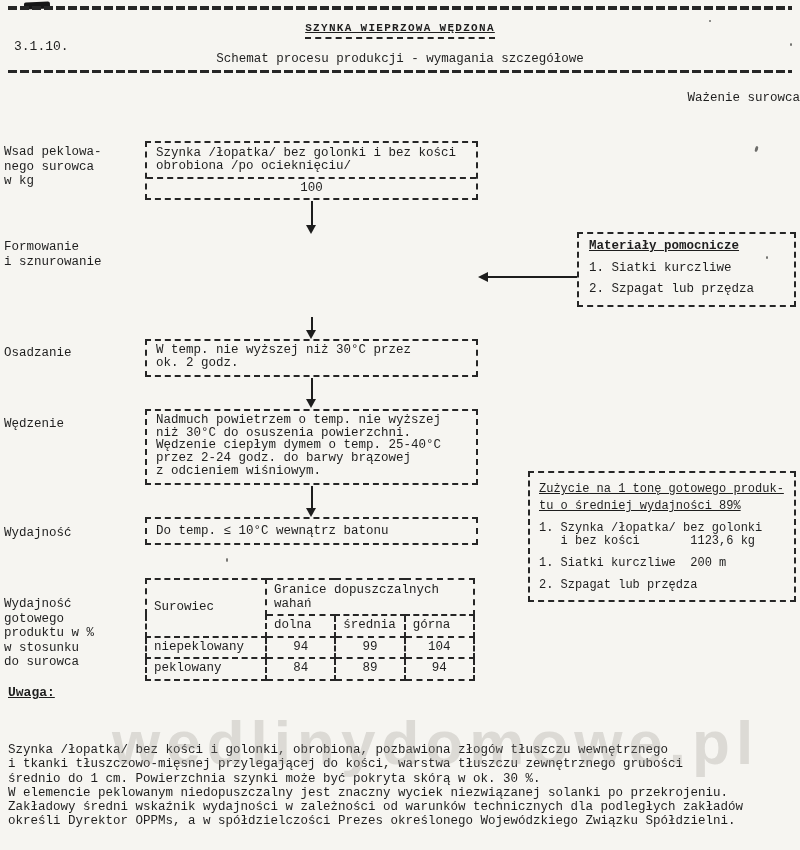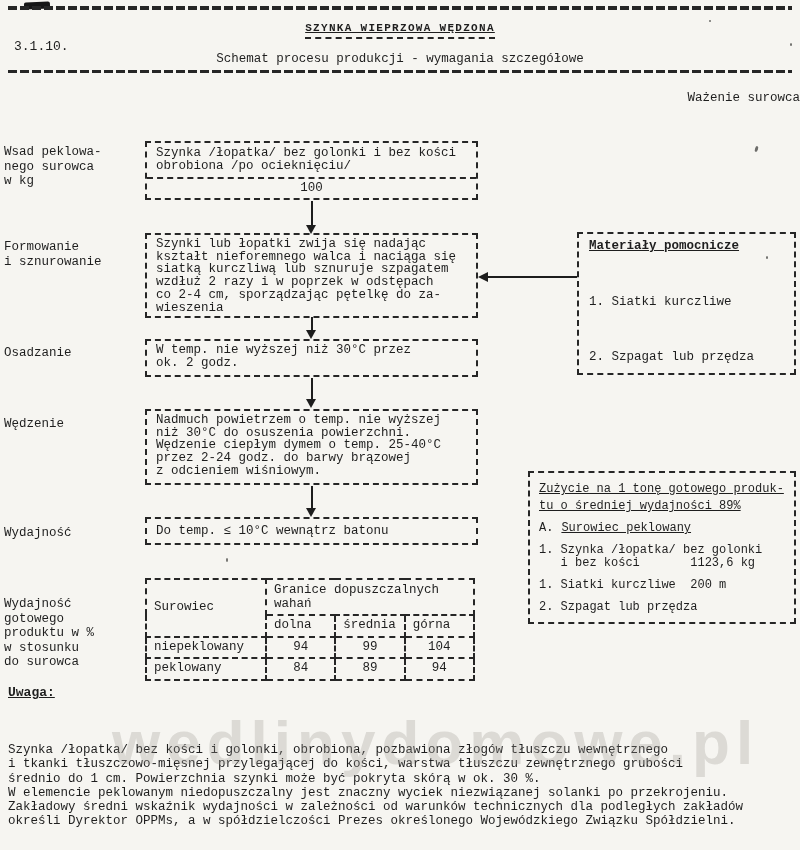--- a/index.html
+++ b/index.html
@@ -24,21 +24,21 @@
   .side-label{position:absolute;left:4px;white-space:pre-wrap;line-height:14.5px;}
   
   .flow-box{position:absolute;left:145px;width:333px;border:2px dashed #262626;box-sizing:border-box;}
   .flow-box .txt{padding:3px 9px 2px;white-space:pre-wrap;line-height:12.7px;}
   .compartment-top{border-bottom:2px dashed #262626;padding:4px 9px;white-space:pre-wrap;line-height:13px;}
   .compartment-value{text-align:center;padding:3px 0;line-height:13px;}
   
   .side-box{position:absolute;border:2px dashed #262626;box-sizing:border-box;background:transparent;}
   .u{text-decoration:underline;}
   .mat-title{padding:6px 10px 0;font-weight:bold;text-decoration:underline;}
-  .mat-item{padding:8px 10px 0;margin-top:34px;}
+  .mat-item{padding:8px 10px 0;}
   .mat-item:last-child{padding-bottom:8px;}
   .zuz{font-size:12px;line-height:13px;padding:7px 9px 8px;}
   .zuz .ztitle{text-decoration:underline;white-space:pre-wrap;line-height:17px;margin:1px 0 7px;}
   .zrow{margin:0 0 9px;}
   .zrow .prefix{margin-right:8px;}
   .zitem{white-space:pre-wrap;margin:0 0 9px;}
   .zitem:last-child{margin-bottom:0;}
   
   .varrow-line{position:absolute;width:2px;background:#1d1d1d;}
   .varrow-head{position:absolute;width:0;height:0;border-left:5px solid rgba(0,0,0,0);
@@ -93,28 +93,20 @@
 
   <div class="flow-box" style="top:141px;">
     <div class="compartment-top">Szynka /łopatka/ bez golonki i bez kości
 obrobiona /po ocieknięciu/</div>
     <div class="compartment-value">100</div>
   </div>
 
   <div class="varrow-line" style="left:311px;top:201px;height:25px;"></div>
   <div class="varrow-head" style="left:306px;top:225px;"></div>
 
-  <div class="flow-box" style="top:233px;">
-    <div class="txt">Szynki lub łopatki zwija się nadając
-kształt nieforemnego walca i naciąga się
-siatką kurczliwą lub sznuruje szpagatem
-wzdłuż 2 razy i w poprzek w odstępach
-co 2-4 cm, sporządzając pętelkę do za-
-wieszenia</div>
-  </div>
 
   <div class="side-box" style="left:577px;top:232px;width:219px;">
     <div class="mat-title">Materiały pomocnicze</div>
     <div class="mat-item">1. Siatki kurczliwe</div>
     <div class="mat-item">2. Szpagat lub przędza</div>
   </div>
   <div class="harrow-line" style="left:486px;top:276px;width:91px;"></div>
   <div class="harrow-head" style="left:478px;top:272px;"></div>
 
   <div class="varrow-line" style="left:311px;top:317px;height:14px;"></div>
@@ -139,23 +131,20 @@
   <div class="varrow-line" style="left:311px;top:486px;height:23px;"></div>
   <div class="varrow-head" style="left:306px;top:508px;"></div>
 
   <div class="flow-box" style="top:517px;">
     <div class="txt" style="padding:6px 9px 5px;">Do temp. ≤ 10°C wewnątrz batonu</div>
   </div>
 
   <div class="side-box zuz" style="left:528px;top:471px;width:268px;">
     <div class="ztitle">Zużycie na 1 tonę gotowego produk-
 tu o średniej wydajności 89%</div>
-    <div class="zrow">
-      <span class="prefix">A.</span><span class="u">Surowiec peklowany</span>
-    </div>
     <div class="zitem">1. Szynka /łopatka/ bez golonki
    i bez kości       1123,6 kg</div>
     <div class="zitem">1. Siatki kurczliwe  200 m</div>
     <div class="zitem">2. Szpagat lub przędza</div>
   </div>
 
   <table class="yield-table">
     <tbody>
       <tr>
         <td rowspan="2" style="width:104px;">Surowiec</td>

